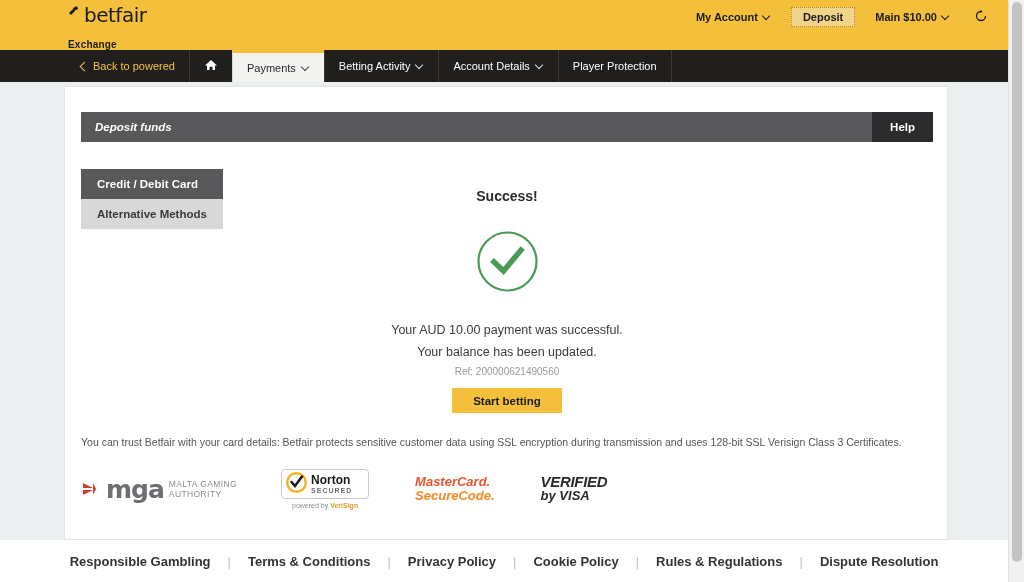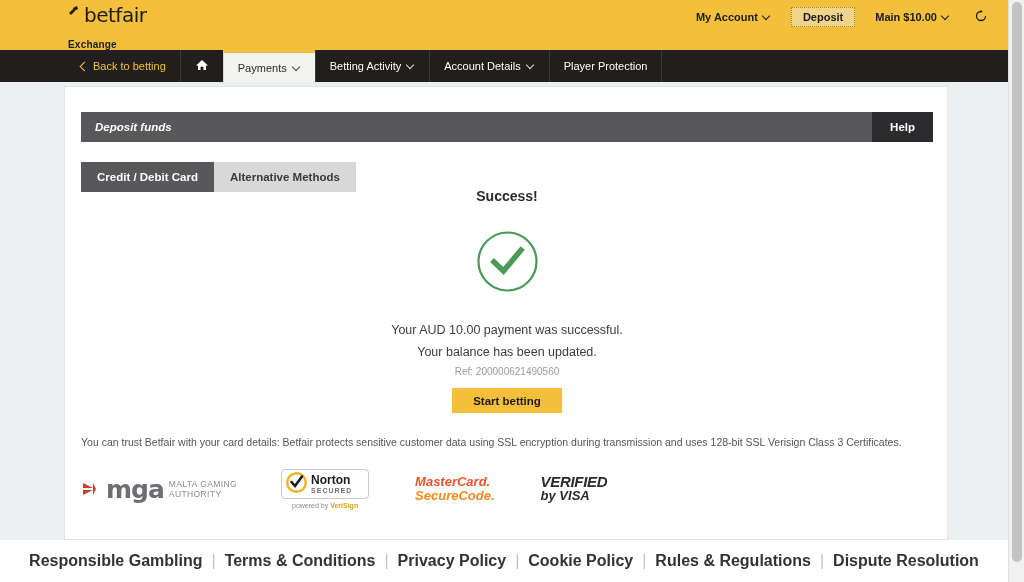--- a/index.html
+++ b/index.html
@@ -214,22 +214,23 @@
     font-weight: bold;
     height: 30px;
     display: flex;
     align-items: center;
     padding: 0 18px;
   }
 
   .tabs {
     position: absolute;
     left: 16px;
-    top: 75px;
-    display: flex;
+    top: 82px;
+    display: flex;
+    flex-direction: column;
   }
   .tab {
     font-size: 11.5px;
     font-weight: bold;
     padding: 9px 16px;
     white-space: nowrap;
   }
   .tab.active {
     background: #58585a;
     color: #ffffff;
@@ -404,23 +405,24 @@
     width: 1008px;
     height: 42px;
     background: #ffffff;
     display: flex;
     align-items: center;
     justify-content: center;
   }
   .footer-links {
     display: flex;
     align-items: center;
-    font-size: 16px;
+    font-size: 13px;
     font-weight: bold;
     color: #333333;
+    gap: 8px;
   }
   .footer-links a {
     color: #333333;
     text-decoration: none;
     padding: 0 9px;
     white-space: nowrap;
   }
   .fsep { color: #c4c4c4; font-weight: normal; }
 
   
@@ -477,21 +479,21 @@
       </svg>
     </div>
   </div>
 </div>
 
 <div class="navbar">
   <div class="nav-left-pad"></div>
 
   <div class="nav-item back">
     <span class="lcaret"></span>
-    <span>Back to betting</span>
+    <span>Back to powered</span>
   </div>
 
   <div class="nav-item home">
     <span>
       <svg width="14" height="12" viewBox="0 0 14 12">
         <path d="M7,1 L13,6.5 L11,6.5 L11,11 L8.5,11 L8.5,7.8 L5.5,7.8 L5.5,11 L3,11 L3,6.5 L1,6.5 Z" fill="#ffffff"></path>
       </svg>
     </span>
   </div>
 

